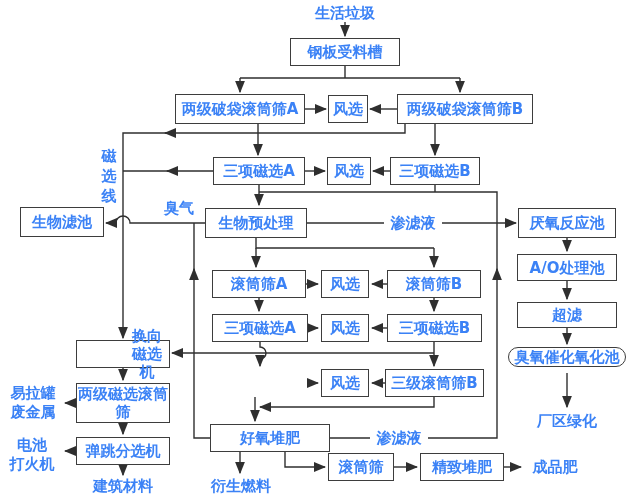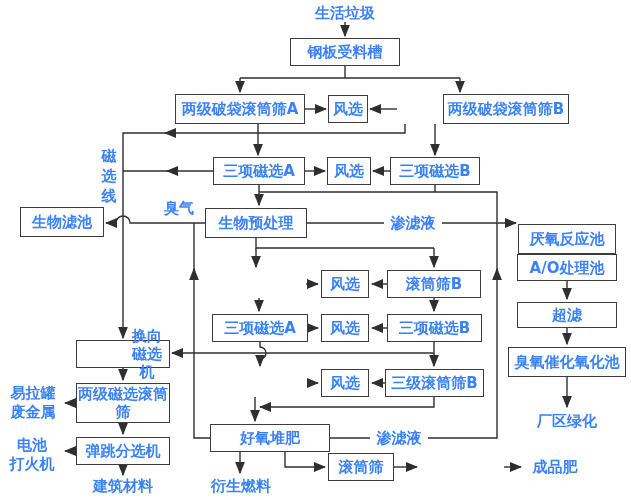--- a/index.html
+++ b/index.html
@@ -96,36 +96,38 @@
 废金属</div>
   <div class="lbl" style="left:2px;top:436px;width:60px;">电池
 打火机</div>
   <div class="lbl" style="left:191px;top:477px;width:100px;">衍生燃料</div>
   <div class="lbl" style="left:73px;top:477px;width:100px;">建筑材料</div>
   <div class="lbl" style="left:520px;top:458px;width:70px;">成品肥</div>
 
   <div class="box" style="left:290px;top:38px;width:110px;height:28px;">钢板受料槽</div>
   <div class="box" style="left:175px;top:94px;width:130px;height:30px;">两级破袋滚筒筛A</div>
   <div class="box" style="left:328px;top:95px;width:40px;height:28px;">风选</div>
-  <div class="box" style="left:397px;top:94px;width:126px;height:30px;margin-left:46px;">两级破袋滚筒筛B</div>
+  <div class="box" style="left:397px;top:94px;width:136px;height:30px;">两级破袋滚筒筛B</div>
   <div class="box" style="left:213px;top:157px;width:92px;height:28px;">三项磁选A</div>
   <div class="box" style="left:327px;top:157px;width:44px;height:28px;">风选</div>
   <div class="box" style="left:390px;top:157px;width:90px;height:28px;">三项磁选B</div>
   <div class="box" style="left:20px;top:207px;width:84px;height:30px;">生物滤池</div>
   <div class="box" style="left:205px;top:208px;width:102px;height:30px;">生物预处理</div>
-  <div class="box" style="left:518px;top:224px;width:98px;height:30px;">厌氧反应池</div>
+  <div class="box" style="left:518px;top:208px;width:98px;height:30px;">厌氧反应池</div>
   <div class="box" style="left:517px;top:254px;width:100px;height:27px;">A/O处理池</div>
   <div class="box" style="left:517px;top:302px;width:100px;height:26px;">超滤</div>
-  <div class="box" style="left:508px;top:347px;width:118px;height:30px;">臭氧催化氧化池</div>
+  <div class="box" style="left:508px;top:347px;width:118px;height:20px;border-radius:11px;">臭氧催化氧化池</div>
+  <div class="box" style="left:212px;top:270px;width:94px;height:28px;">滚筒筛A</div>
   <div class="box" style="left:321px;top:270px;width:48px;height:28px;">风选</div>
   <div class="box" style="left:387px;top:270px;width:94px;height:28px;">滚筒筛B</div>
   <div class="box" style="left:212px;top:314px;width:96px;height:28px;">三项磁选A</div>
   <div class="box" style="left:321px;top:314px;width:48px;height:28px;">风选</div>
   <div class="box" style="left:387px;top:314px;width:95px;height:28px;">三项磁选B</div>
   <div class="box" style="left:321px;top:369px;width:48px;height:28px;">风选</div>
   <div class="box" style="left:385px;top:369px;width:99px;height:28px;">三级滚筒筛B</div>
   <div class="box" style="left:76px;top:340px;width:94px;height:28px;padding-left:48px;">换向磁选机</div>
   <div class="box" style="left:76px;top:383px;width:94px;height:40px;">两级磁选滚筒筛</div>
   <div class="box" style="left:76px;top:437px;width:94px;height:28px;">弹跳分选机</div>
   <div class="box" style="left:210px;top:424px;width:120px;height:28px;">好氧堆肥</div>
   <div class="box" style="left:328px;top:453px;width:66px;height:28px;">滚筒筛</div>
+  <div class="box" style="left:420px;top:453px;width:84px;height:28px;">精致堆肥</div>
 
 </div>
 
 </body></html>

